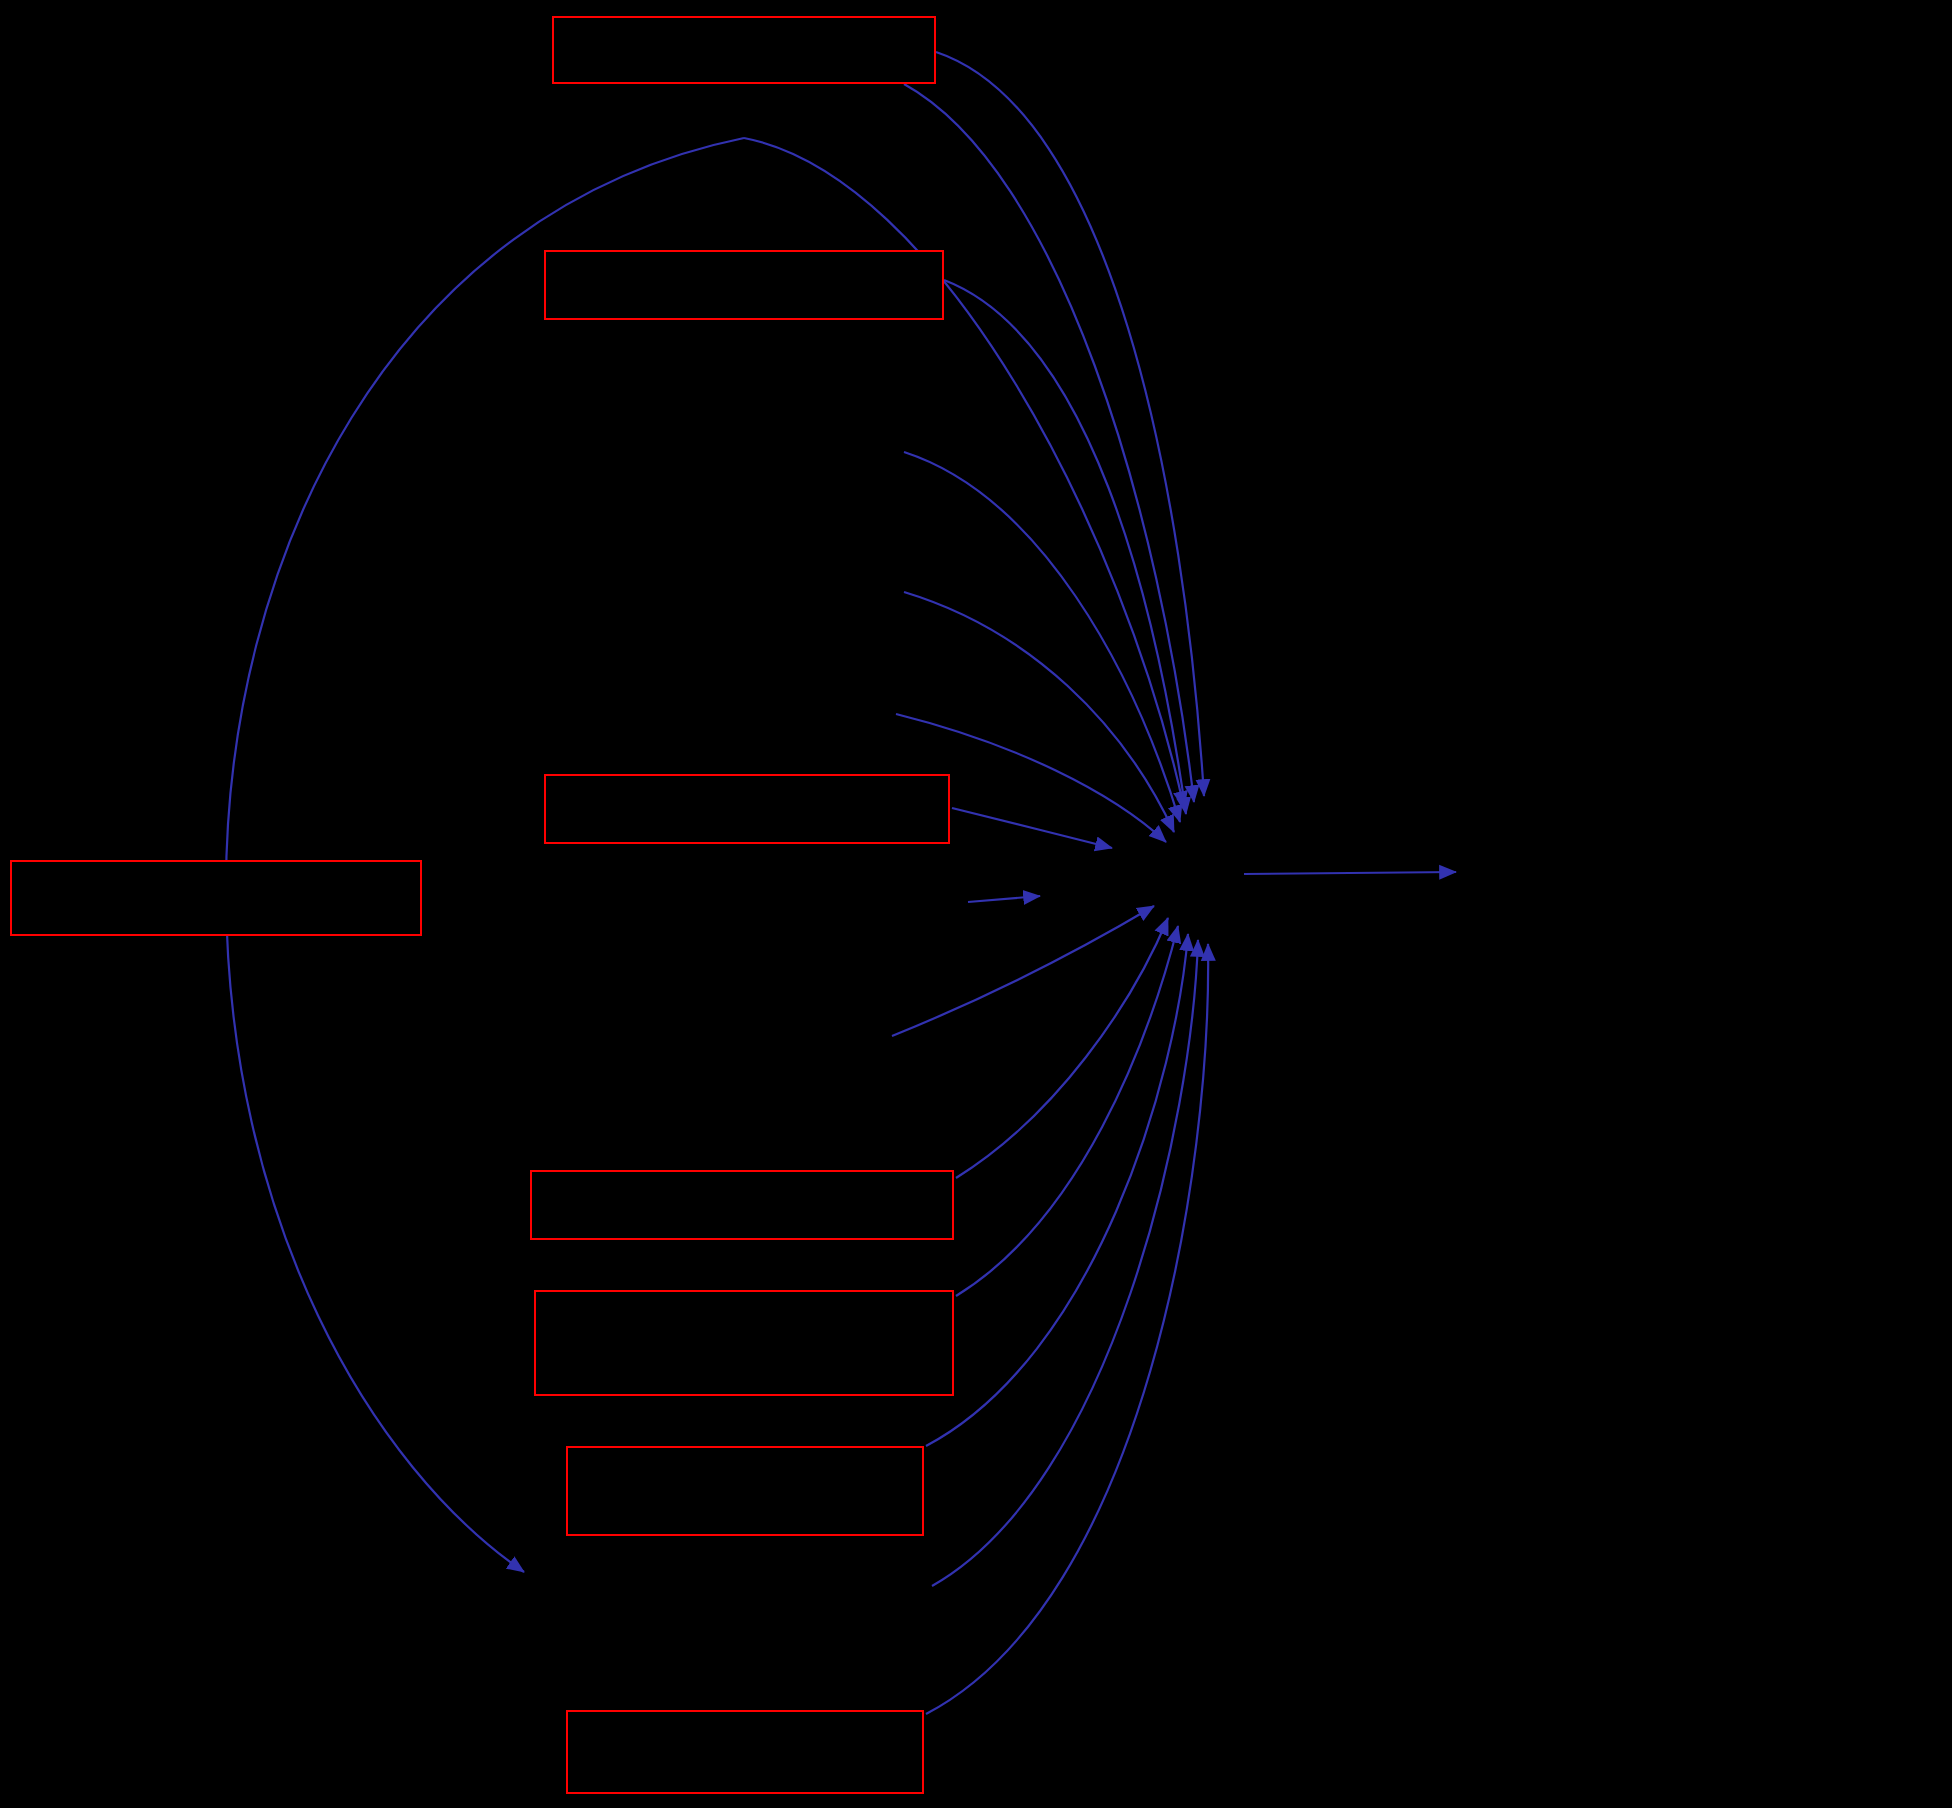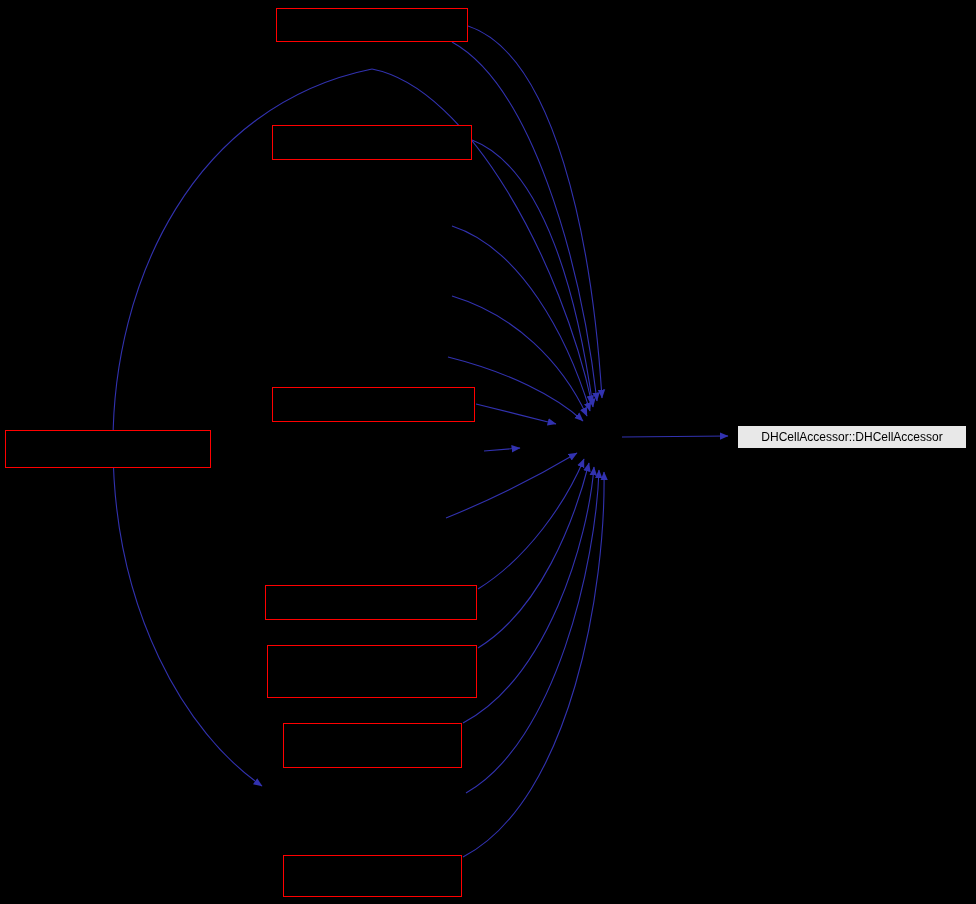--- a/index.html
+++ b/index.html
@@ -94,15 +94,14 @@
 
   <div class="graph-node n1"></div>
   <div class="graph-node n2"></div>
   <div class="graph-node n3"></div>
   <div class="graph-node n4"></div>
   <div class="graph-node n5"></div>
   <div class="graph-node n6"></div>
   <div class="graph-node n7"></div>
   <div class="graph-node n8"></div>
 
-  <div class="main-node">DHCellAccessor::DHCellAccessor</div>
 
 </div>
 
 </body></html>

